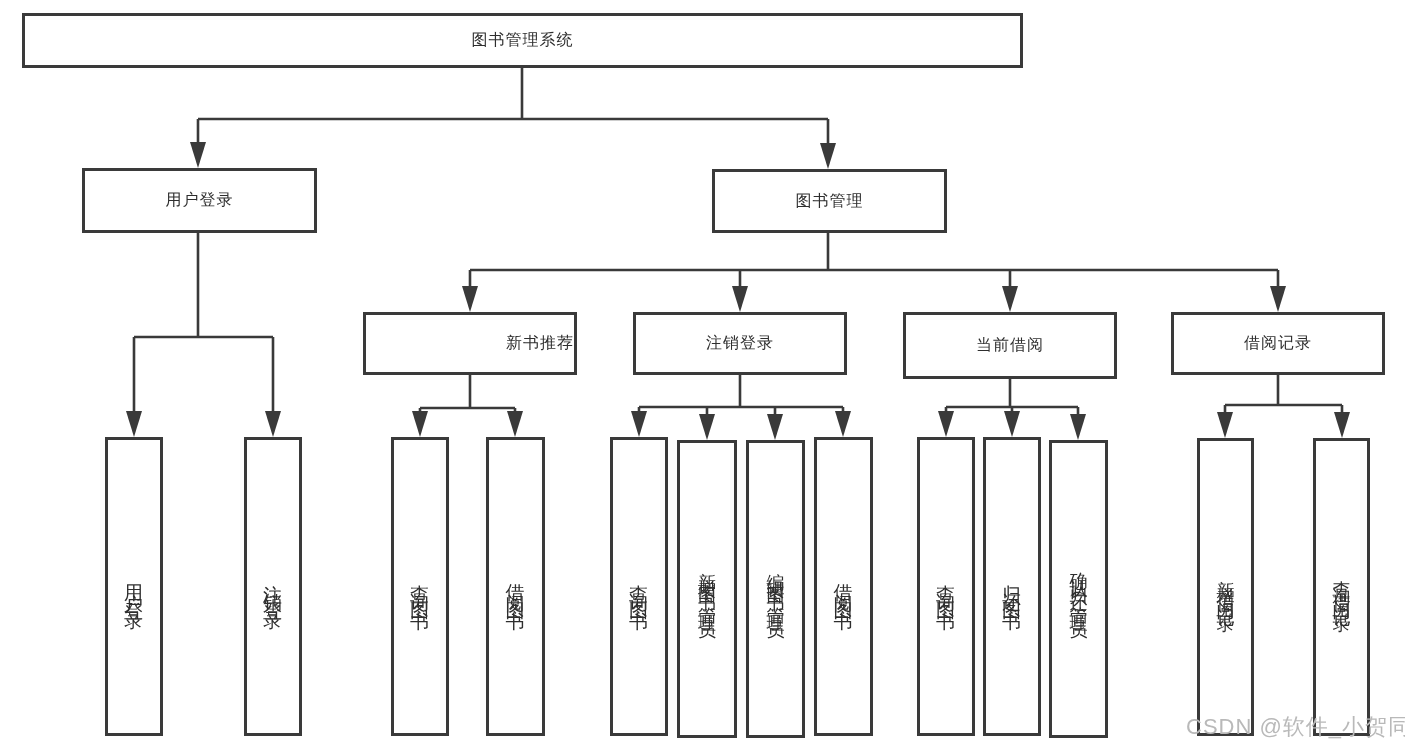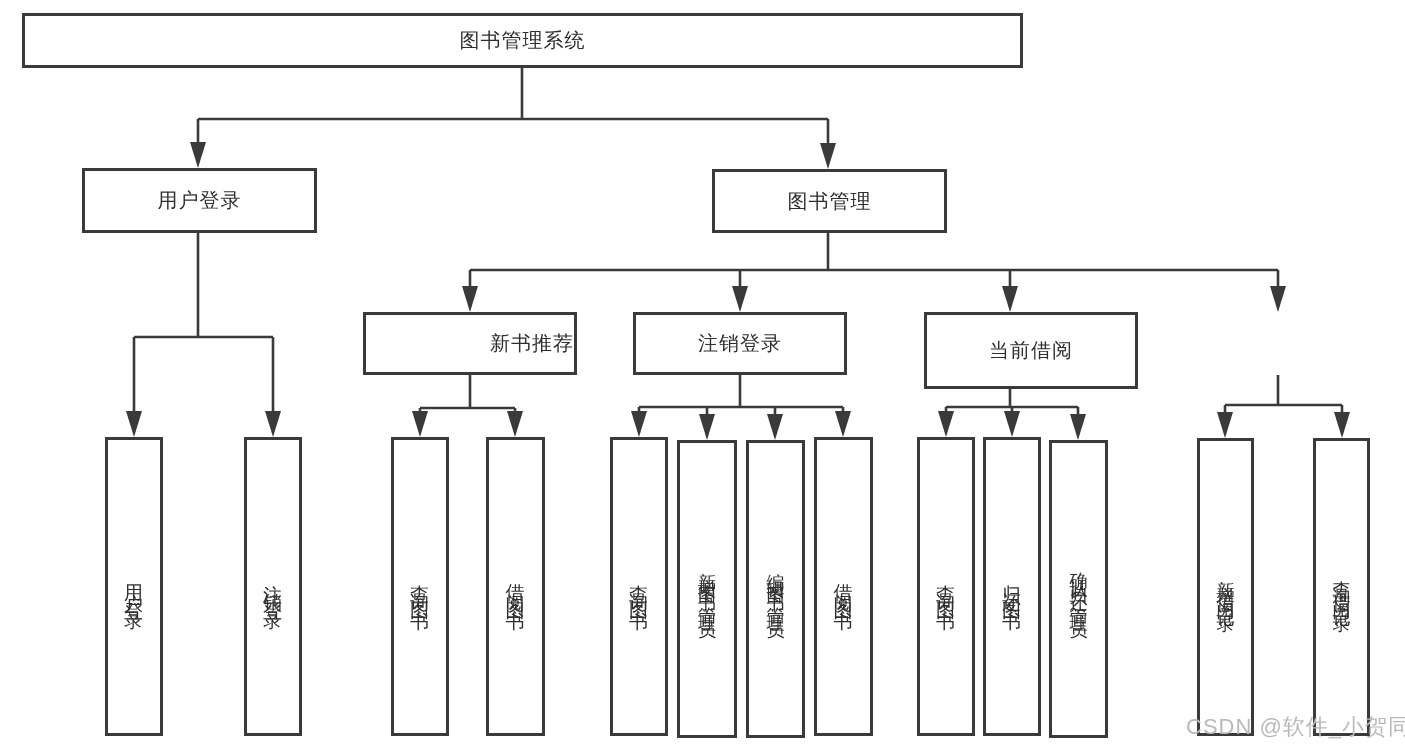--- a/index.html
+++ b/index.html
@@ -28,21 +28,21 @@
     box-sizing: border-box;
     border: 3px solid #3a3a3a;
     background: #ffffff;
     display: flex;
     align-items: center;
     justify-content: center;
     color: #2e2e2e;
     z-index: 2;
   }
   .node.h {
-    font-size: 20px;
+    font-size: 16px;
     letter-spacing: 1px;
   }
   .node.leaf {
     font-size: 19px;
   }
   .node.leaf .vtext {
     writing-mode: vertical-rl;
     text-orientation: mixed;
     letter-spacing: 9px;
     line-height: 1;
@@ -62,21 +62,21 @@
     white-space: nowrap;
     letter-spacing: 1px;
   }
 
   
   #n-root           { left: 22px;   top: 13px;  width: 1001px; height: 55px; }
   #n-user-login     { left: 82px;   top: 168px; width: 235px;  height: 65px; }
   #n-book-mgmt      { left: 712px;  top: 169px; width: 235px;  height: 64px; }
   #n-new-book-rec   { left: 363px;  top: 312px; width: 214px;  height: 63px; justify-content: flex-end; }
   #n-book-borrow    { left: 633px;  top: 312px; width: 214px;  height: 63px; }
-  #n-current-borrow { left: 903px;  top: 312px; width: 214px;  height: 77px; margin-left: 21px; }
+  #n-current-borrow { left: 903px;  top: 312px; width: 214px;  height: 67px; }
   #n-borrow-records { left: 1171px; top: 312px; width: 214px;  height: 63px; }
 
   #l-user-login   { left: 105px;  top: 437px; width: 58px; height: 299px; }
   #l-logout       { left: 244px;  top: 437px; width: 58px; height: 299px; }
   #l-nbr-query    { left: 391px;  top: 437px; width: 58px; height: 299px; }
   #l-nbr-borrow   { left: 486px;  top: 437px; width: 59px; height: 299px; }
   #l-bb-query     { left: 610px;  top: 437px; width: 58px; height: 299px; }
   #l-bb-add       { left: 677px;  top: 440px; width: 60px; height: 298px; }
   #l-bb-edit      { left: 746px;  top: 440px; width: 59px; height: 298px; }
   #l-bb-borrow    { left: 814px;  top: 437px; width: 59px; height: 299px; }
@@ -144,20 +144,23 @@
 
   <div class="node h" id="n-new-book-rec">
     <span>新书推荐</span>
   </div>
   <div class="node h" id="n-book-borrow">
     <span>注销登录</span>
   </div>
   <div class="node h" id="n-current-borrow">
     <span>当前借阅</span>
   </div>
+  <div class="node h" id="n-borrow-records">
+    <span>借阅记录</span>
+  </div>
 
   <div class="node leaf" id="l-user-login">
     <span class="vtext">用户登录</span>
   </div>
   <div class="node leaf" id="l-logout">
     <span class="vtext">注销登录</span>
   </div>
 
   <div class="node leaf" id="l-nbr-query">
     <span class="vtext">查询图书</span>

